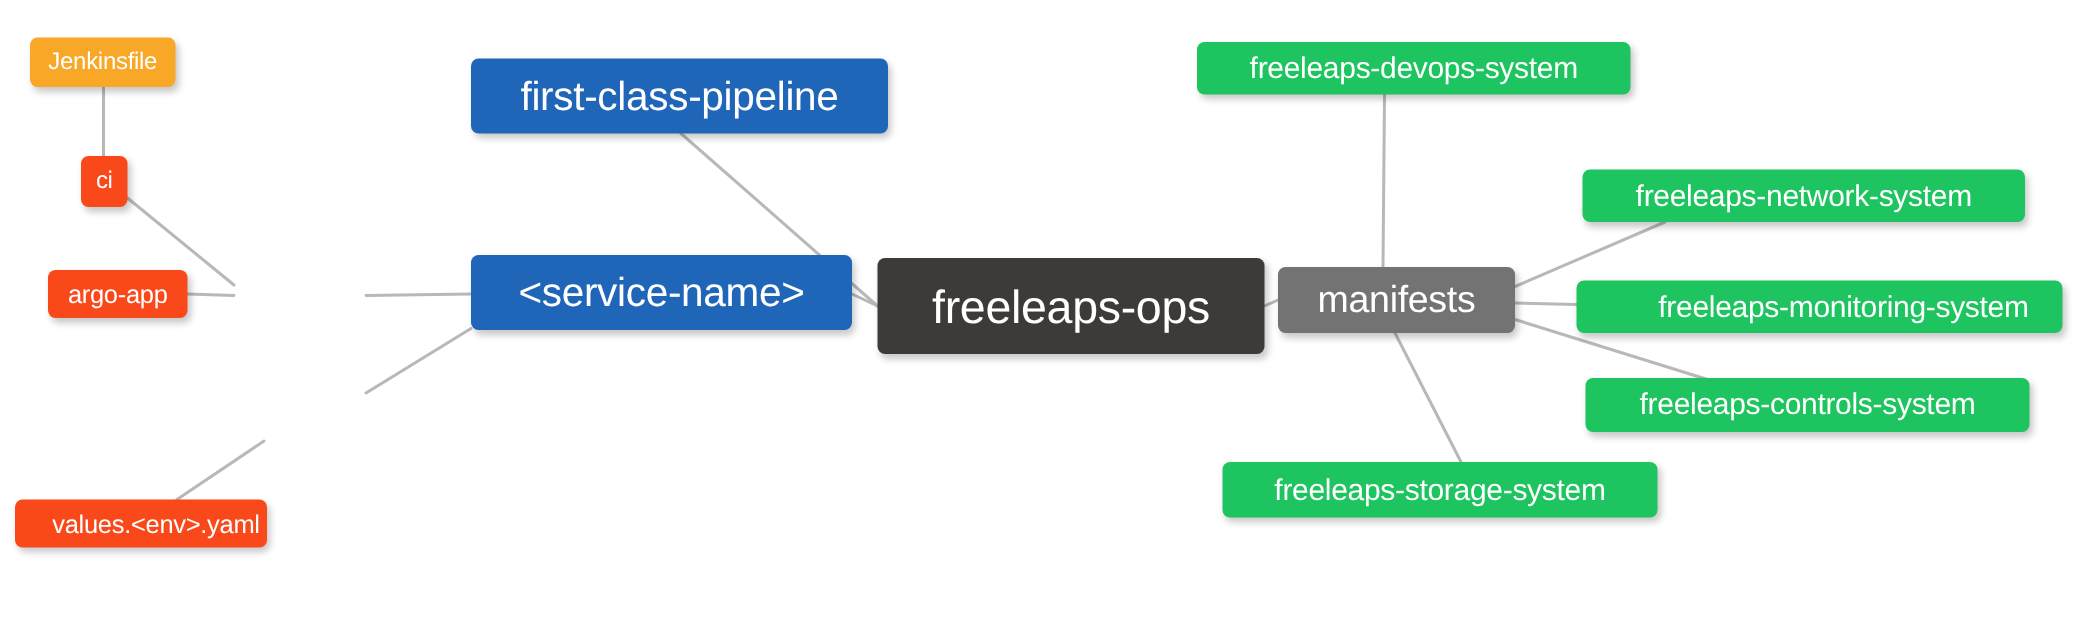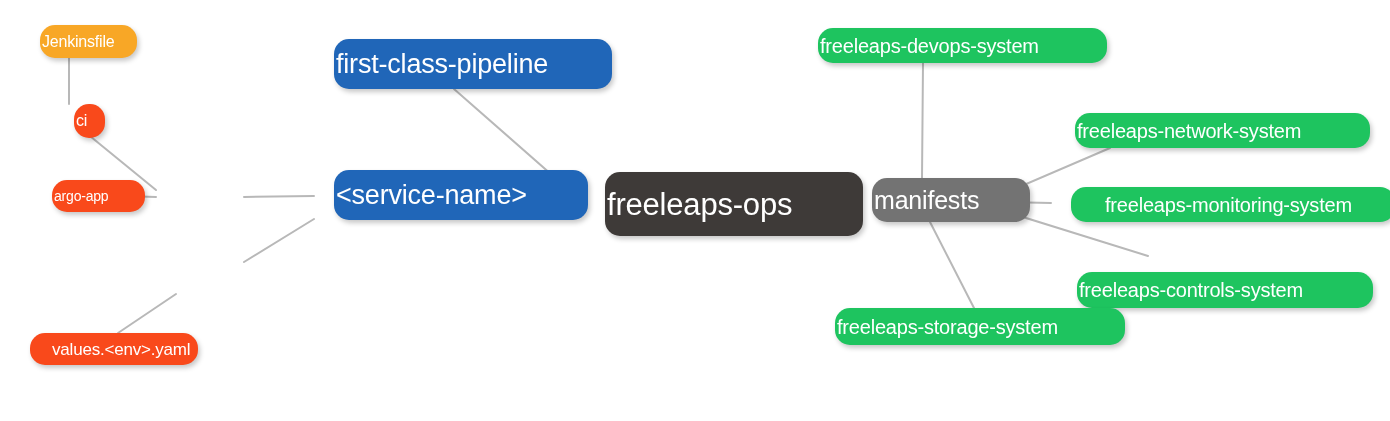--- a/index.html
+++ b/index.html
@@ -31,30 +31,29 @@
     left: 0;
     top: 0;
     width: 1390px;
     height: 421px;
   }
   .node {
     position: absolute;
     box-sizing: border-box;
     display: flex;
     align-items: center;
-    justify-content: flex-start;
+    justify-content: center;
     color: #ffffff;
-    border-radius: 15px;
+    border-radius: 5px;
     white-space: nowrap;
     line-height: 1;
     box-shadow: 2px 3px 5px rgba(0,0,0,0.22);
     text-align: center;
     letter-spacing: -0.2px;
     user-select: none;
-    margin-left: 20px;
   }
   .node .label {
     display: block;
     padding: 0 2px;
   }
 </style>
 </head>
 <body>
 
 <div id="canvas">
@@ -89,32 +88,32 @@
       </div>
       <div class="node" style="left: 798px; top: 28px; width: 289px; height: 35px; background: rgb(30, 196, 95); font-size: 20px;">
         <span class="label">freeleaps-devops-system</span>
       </div>
       <div class="node" style="left: 1055px; top: 113px; width: 295px; height: 35px; background: rgb(30, 196, 95); font-size: 20px;">
         <span class="label">freeleaps-network-system</span>
       </div>
       <div class="node" style="left: 1051px; top: 187px; width: 324px; height: 35px; background: rgb(30, 196, 95); font-size: 20px; padding-left: 32px;">
         <span class="label">freeleaps-monitoring-system</span>
       </div>
-      <div class="node" style="left: 1057px; top: 272px; width: 296px; height: 36px; background: rgb(30, 196, 95); font-size: 20px;">
+      <div class="node" style="left: 1057px; top: 252px; width: 296px; height: 36px; background: rgb(30, 196, 95); font-size: 20px;">
         <span class="label">freeleaps-controls-system</span>
       </div>
       <div class="node" style="left: 815px; top: 308px; width: 290px; height: 37px; background: rgb(30, 196, 95); font-size: 20px;">
         <span class="label">freeleaps-storage-system</span>
       </div>
       <div class="node" style="left: 20px; top: 25px; width: 97px; height: 33px; background: rgb(248, 167, 38); font-size: 16px;">
         <span class="label">Jenkinsfile</span>
       </div>
       <div class="node" style="left: 54px; top: 104px; width: 31px; height: 34px; background: rgb(249, 73, 27); font-size: 16px;">
         <span class="label">ci</span>
       </div>
-      <div class="node" style="left: 32px; top: 180px; width: 93px; height: 32px; background: rgb(249, 73, 27); font-size: 14px;">
+      <div class="node" style="left: 32px; top: 180px; width: 93px; height: 32px; background: rgb(249, 73, 27); font-size: 17px;">
         <span class="label">argo-app</span>
       </div>
       <div class="node" style="left: 10px; top: 333px; width: 168px; height: 32px; background: rgb(249, 73, 27); font-size: 17px; padding-left: 20px;">
         <span class="label">values.&lt;env&gt;.yaml</span>
       </div>
     </div>
 </div>
 
 </body></html>

